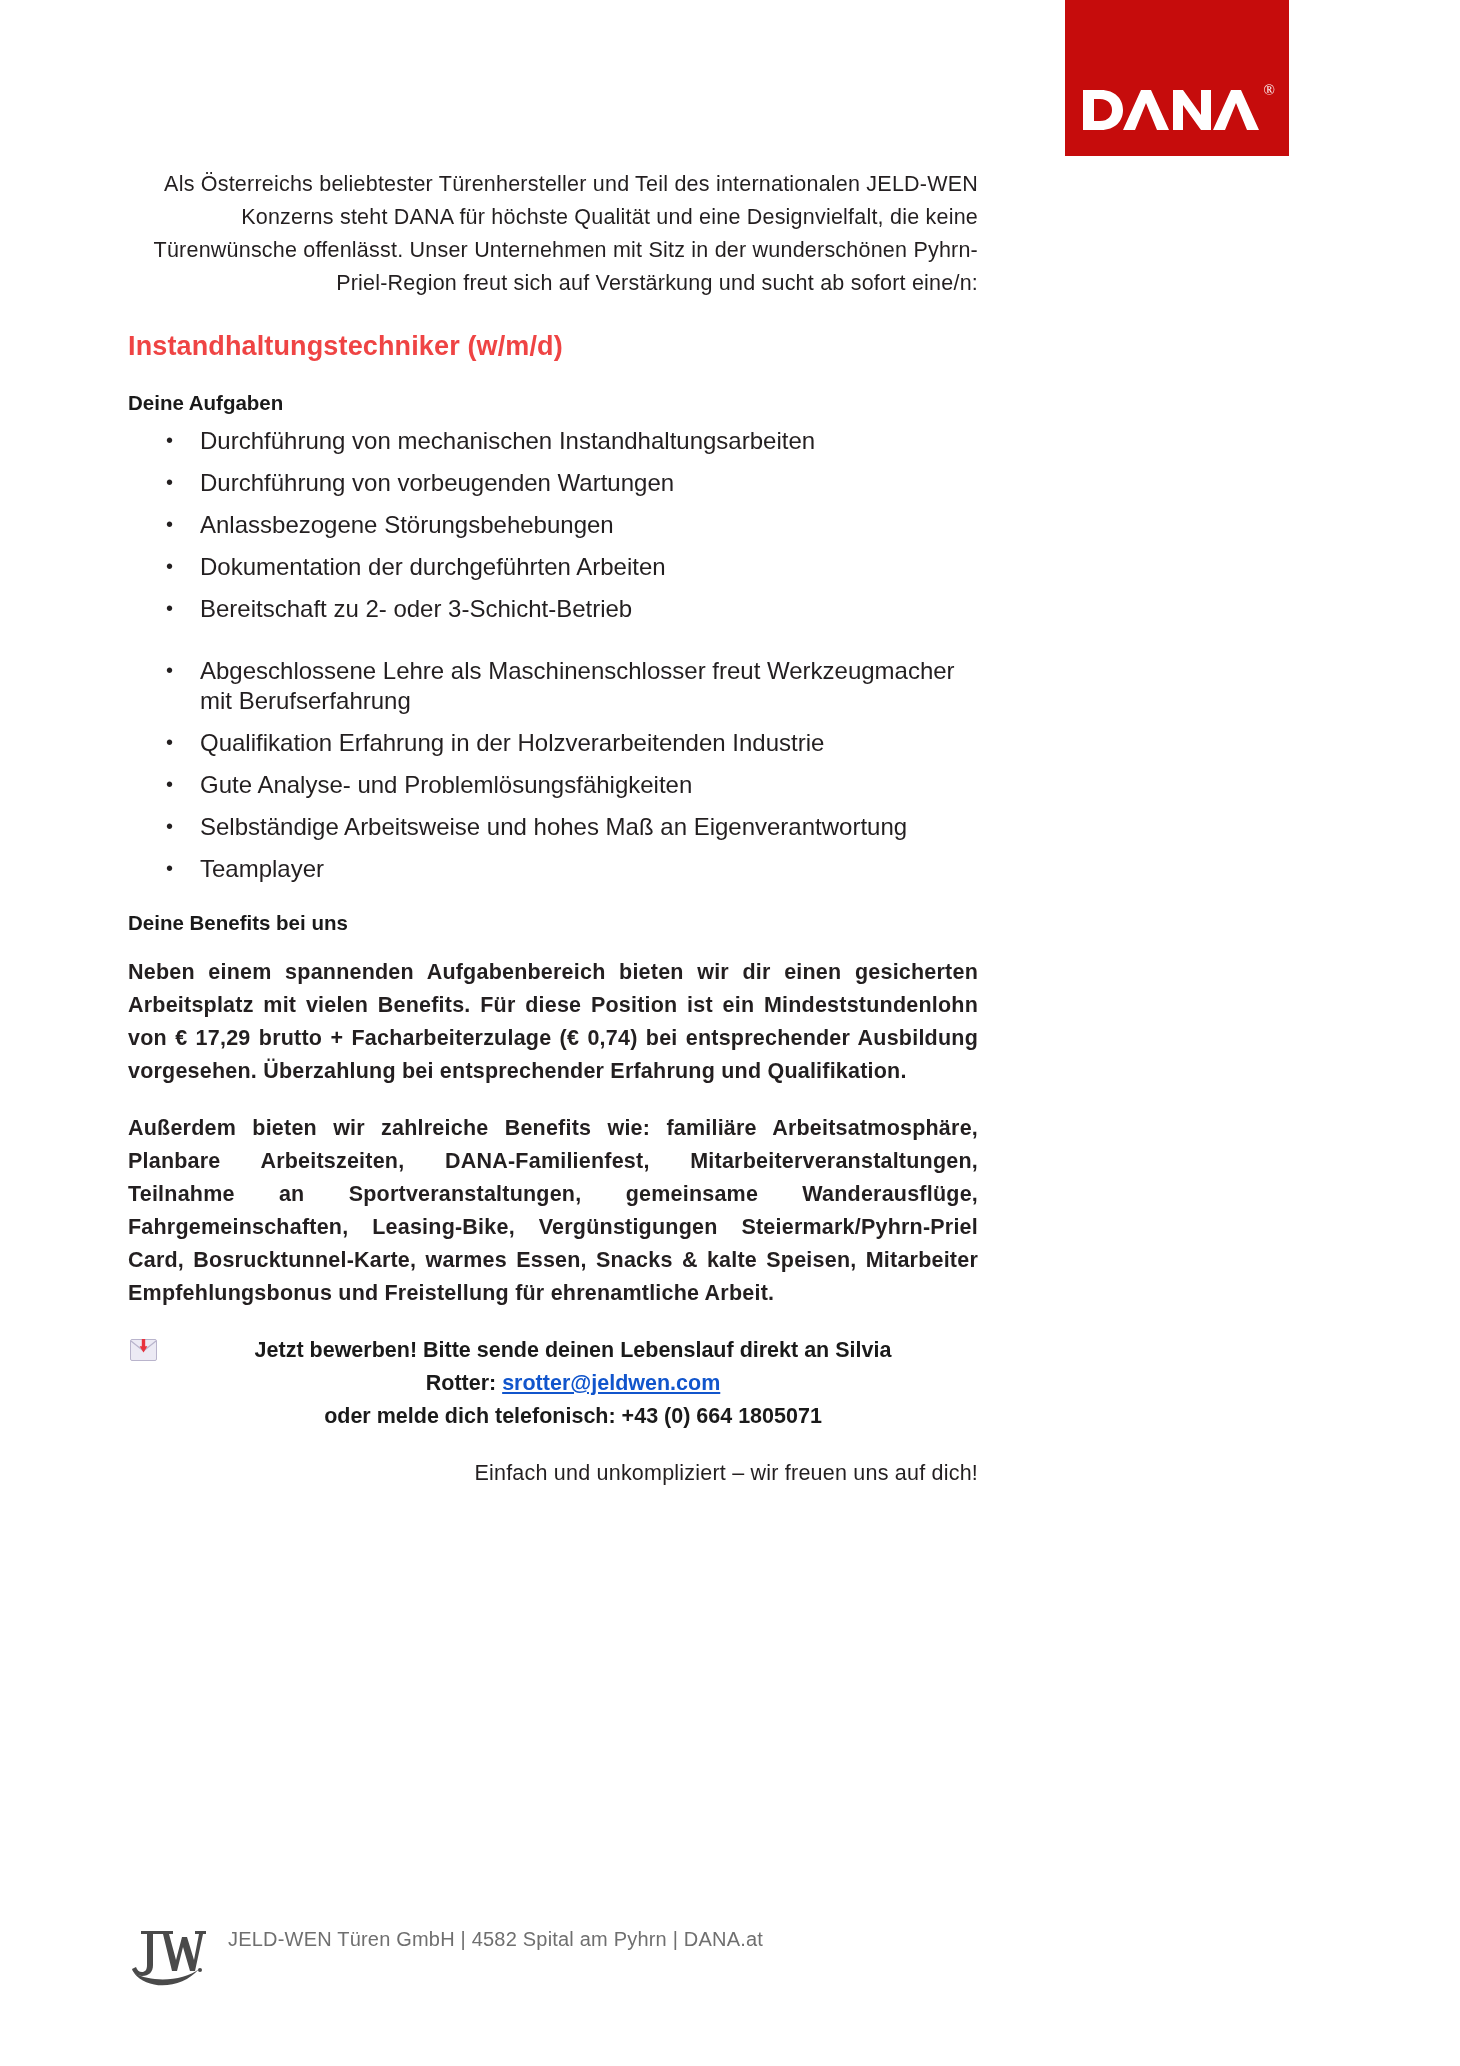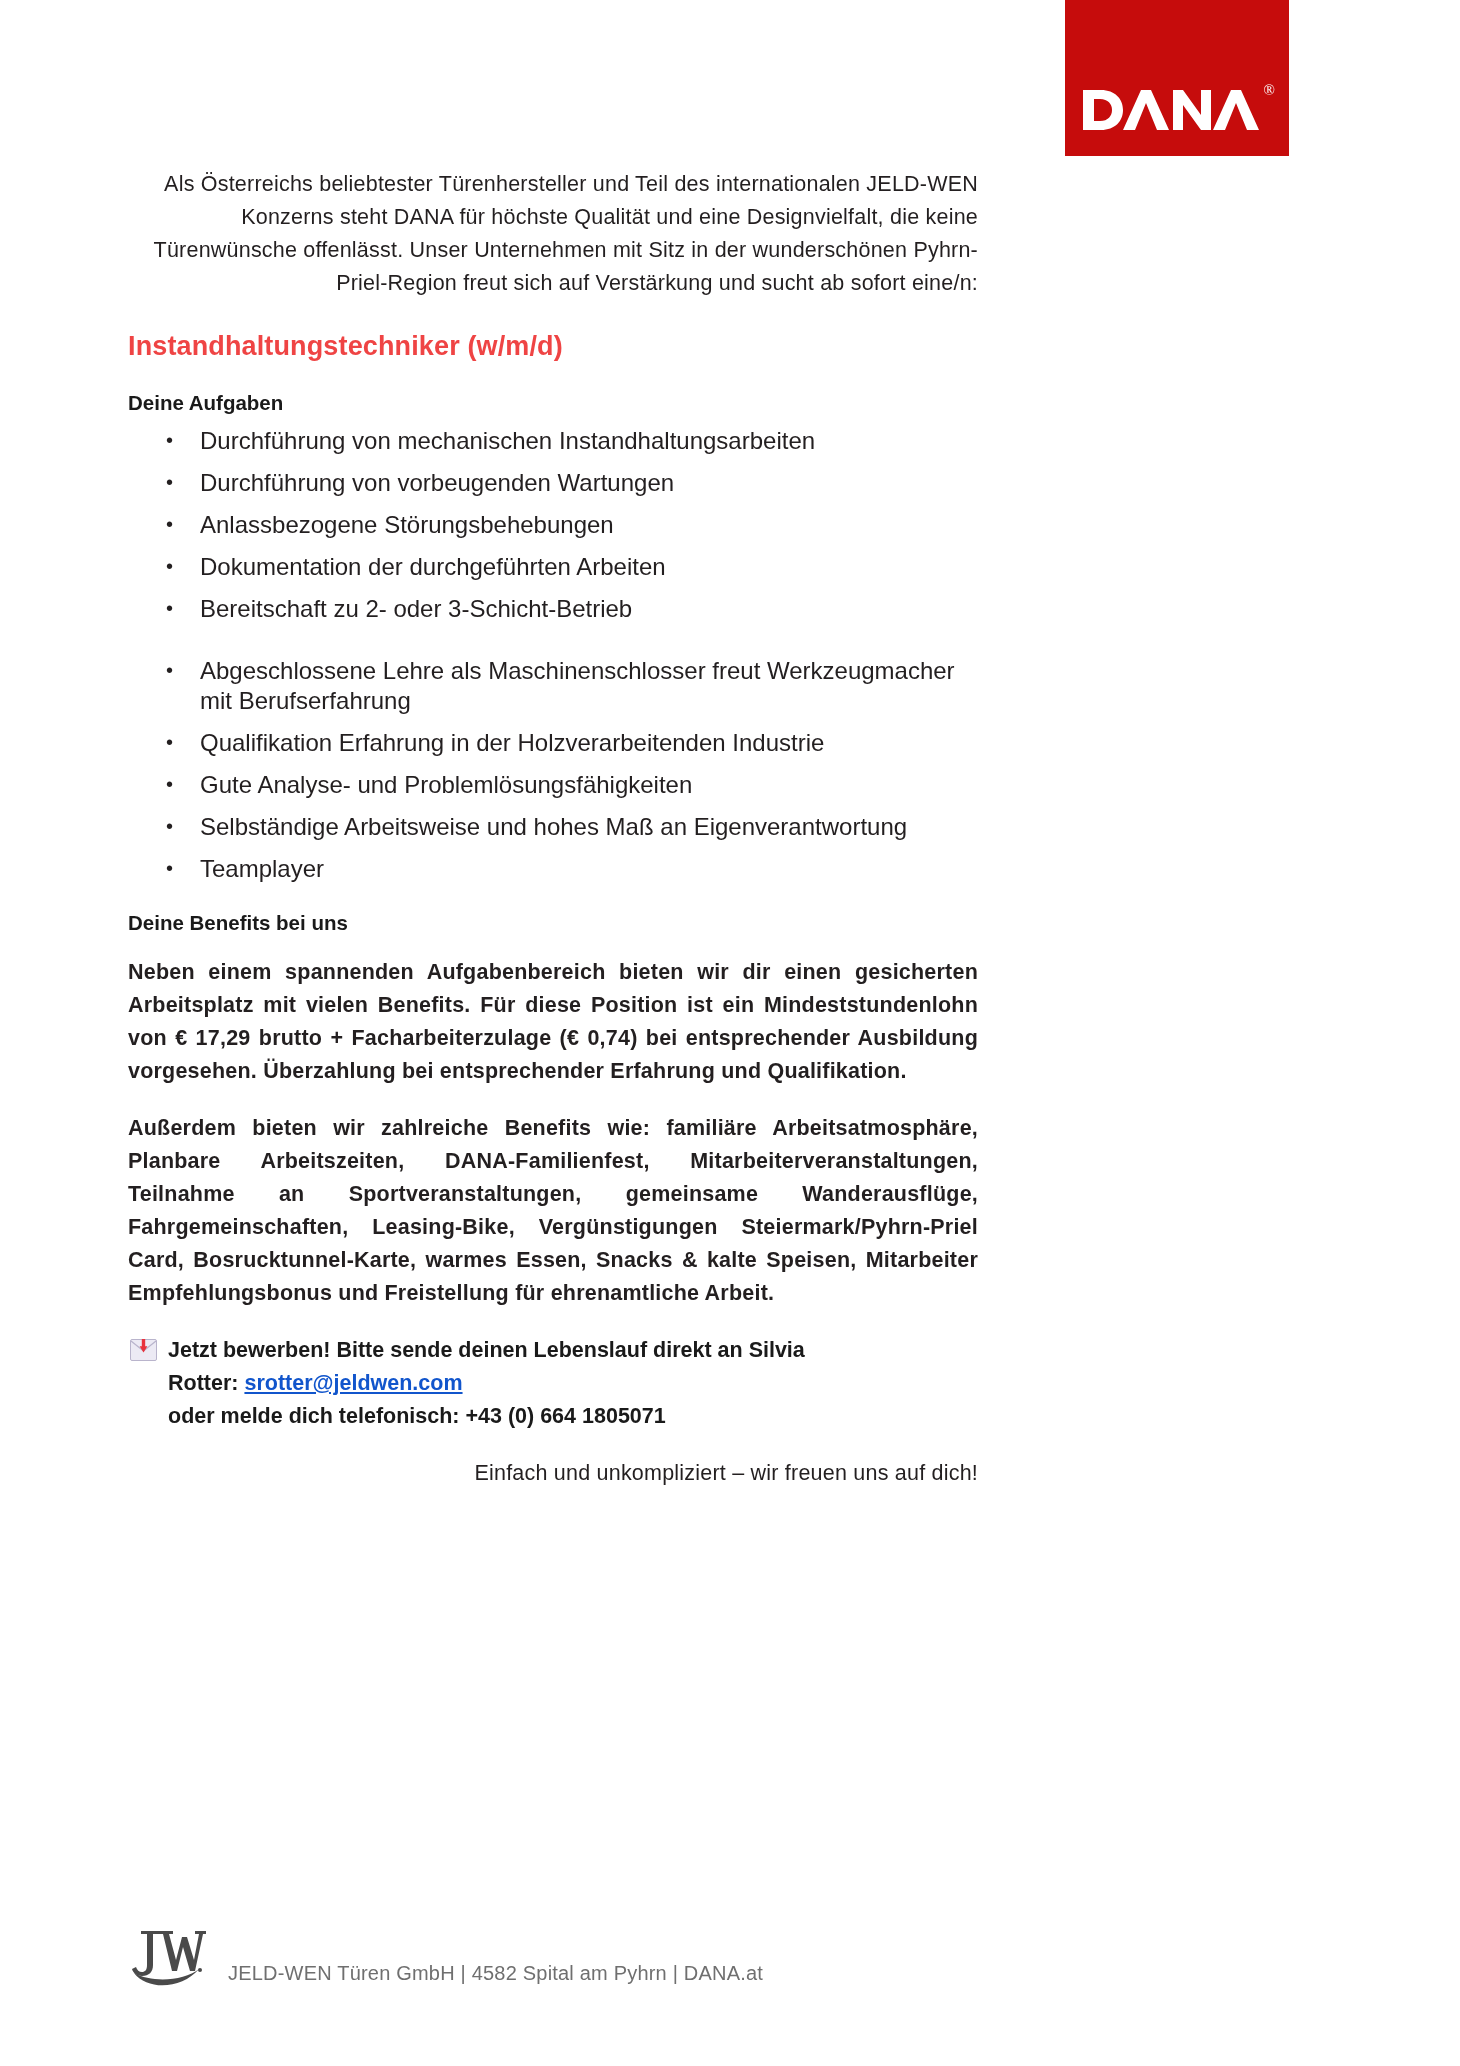--- a/index.html
+++ b/index.html
@@ -110,20 +110,21 @@
   }
 
   
   .apply-block {
     font-size: 21.5px;
     line-height: 33px;
     font-weight: bold;
     color: #1a1a1a;
     position: relative;
     padding-left: 40px;
+    text-align: center;
   }
   .mail-icon {
     position: absolute;
     left: 2px;
     top: 5px;
     width: 27px;
     height: 22px;
   }
   .mail-icon svg { display: block; }
   a.email-link {
@@ -132,21 +133,21 @@
     font-weight: bold;
   }
 
   
   #footer {
     position: absolute;
     left: 128px;
     top: 1925px;
     width: 900px;
     display: flex;
-    align-items: flex-end;
+    align-items: flex-start;
   }
   #jw-logo {
     width: 78px;
     height: 62px;
     margin-right: 22px;
     flex: 0 0 auto;
   }
   #jw-logo svg { display: block; }
   #footer-text {
     font-size: 20px;

